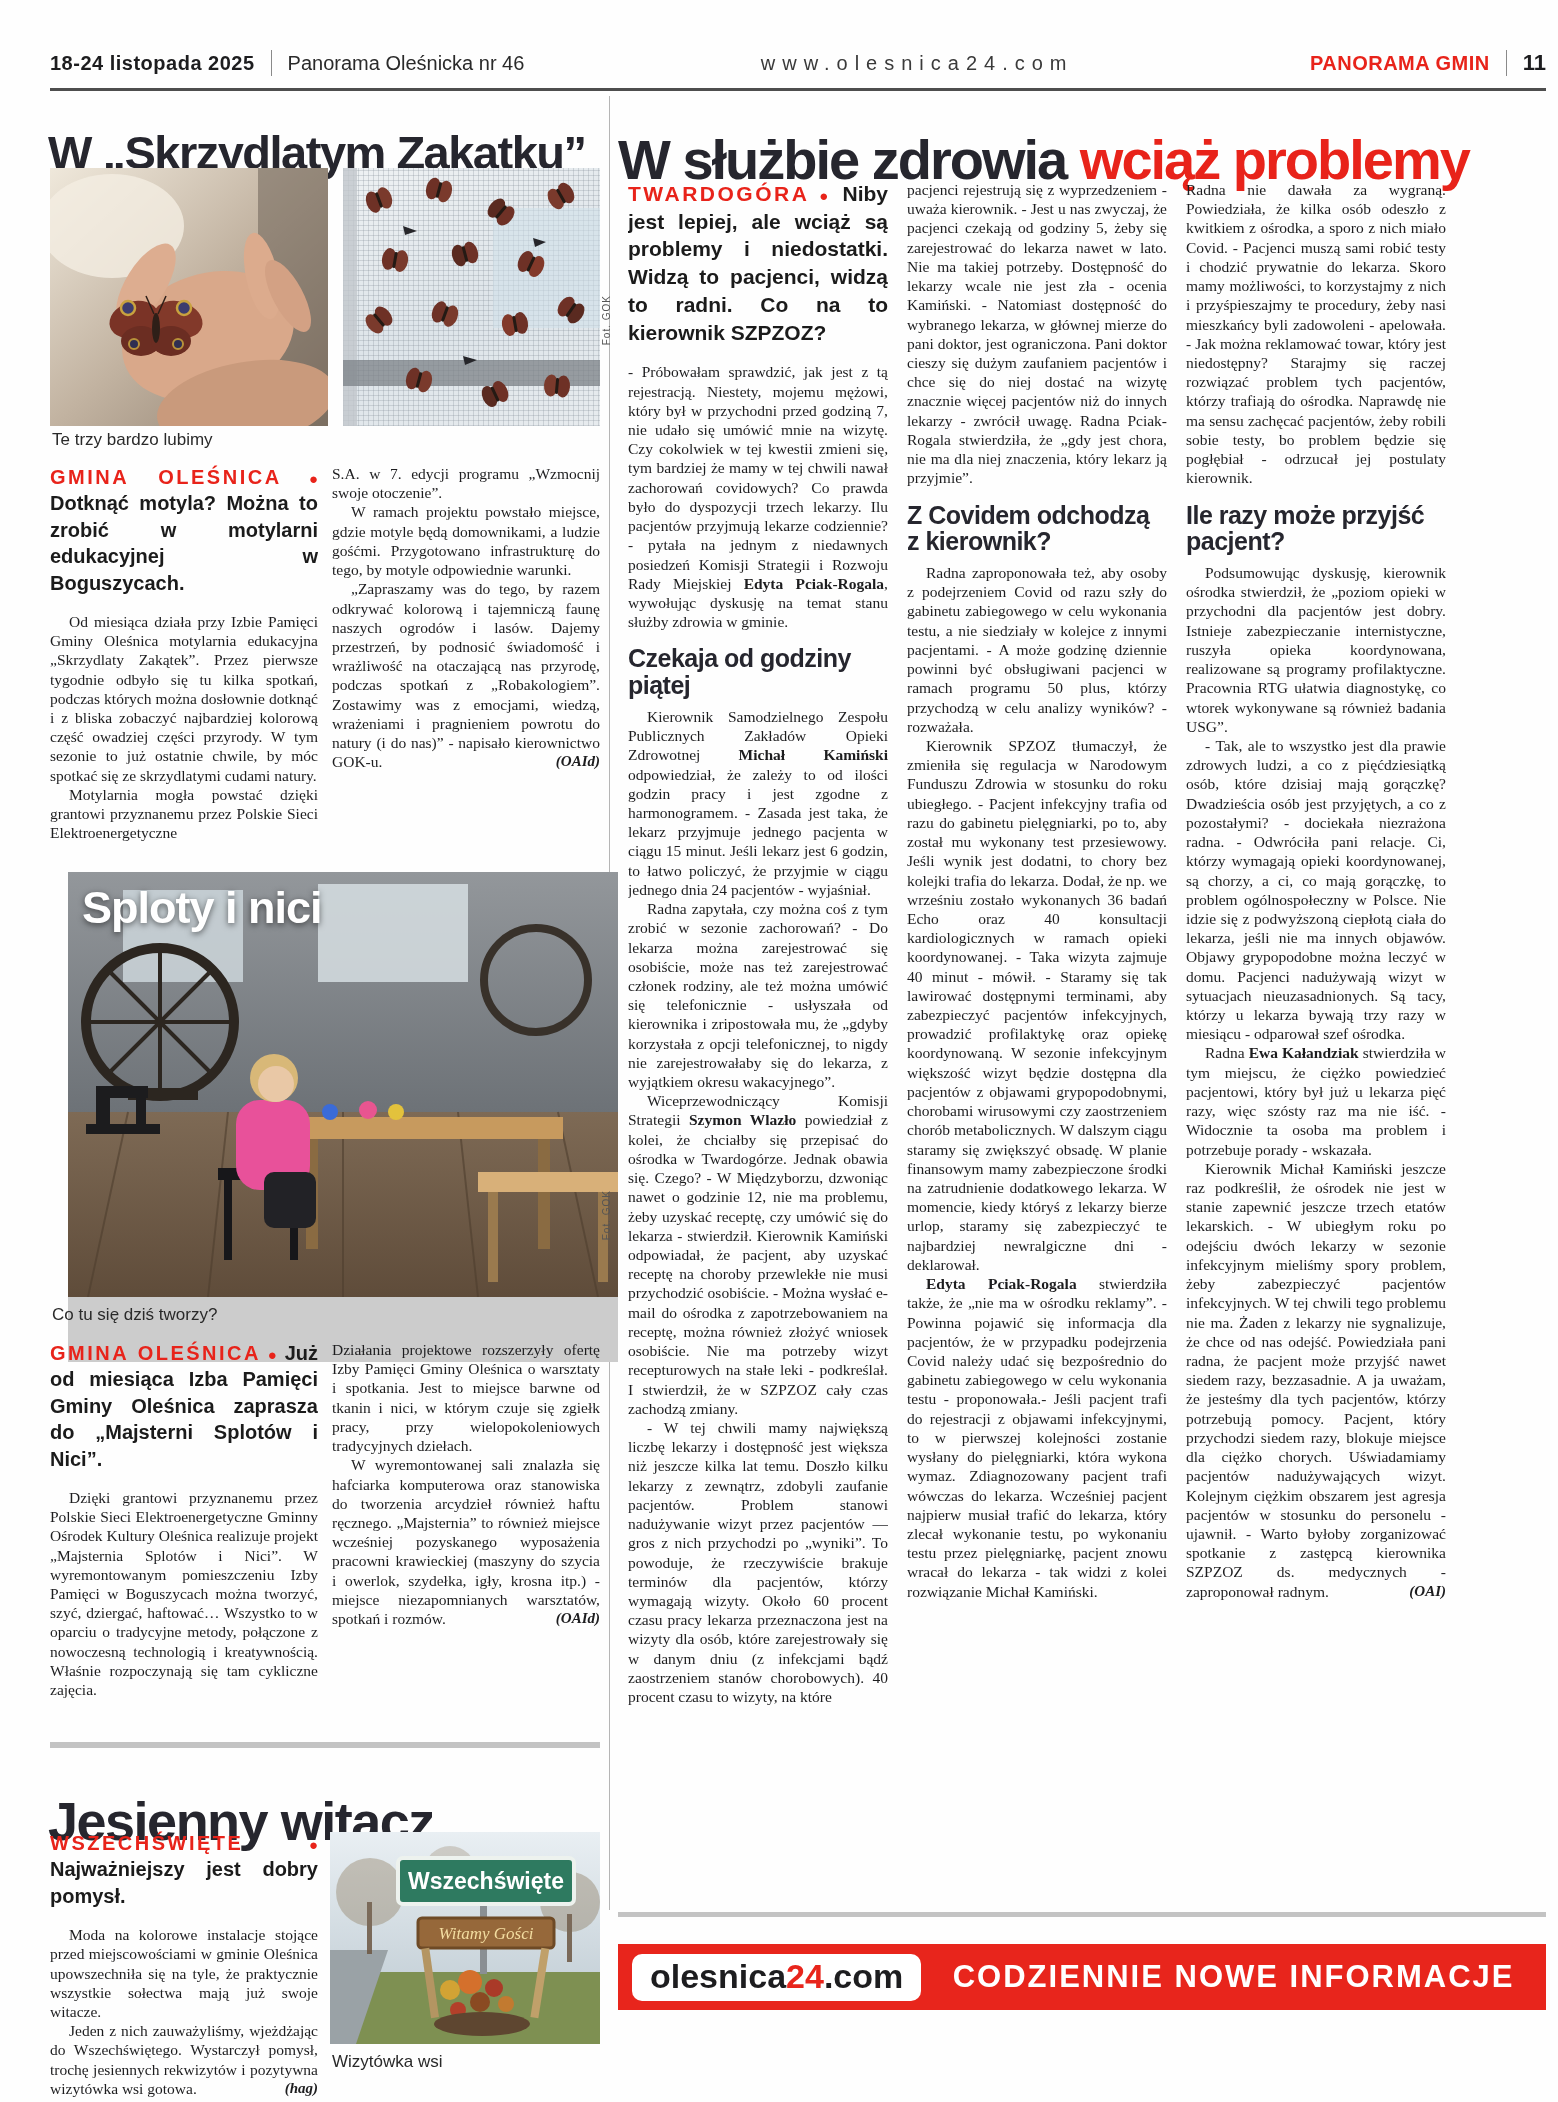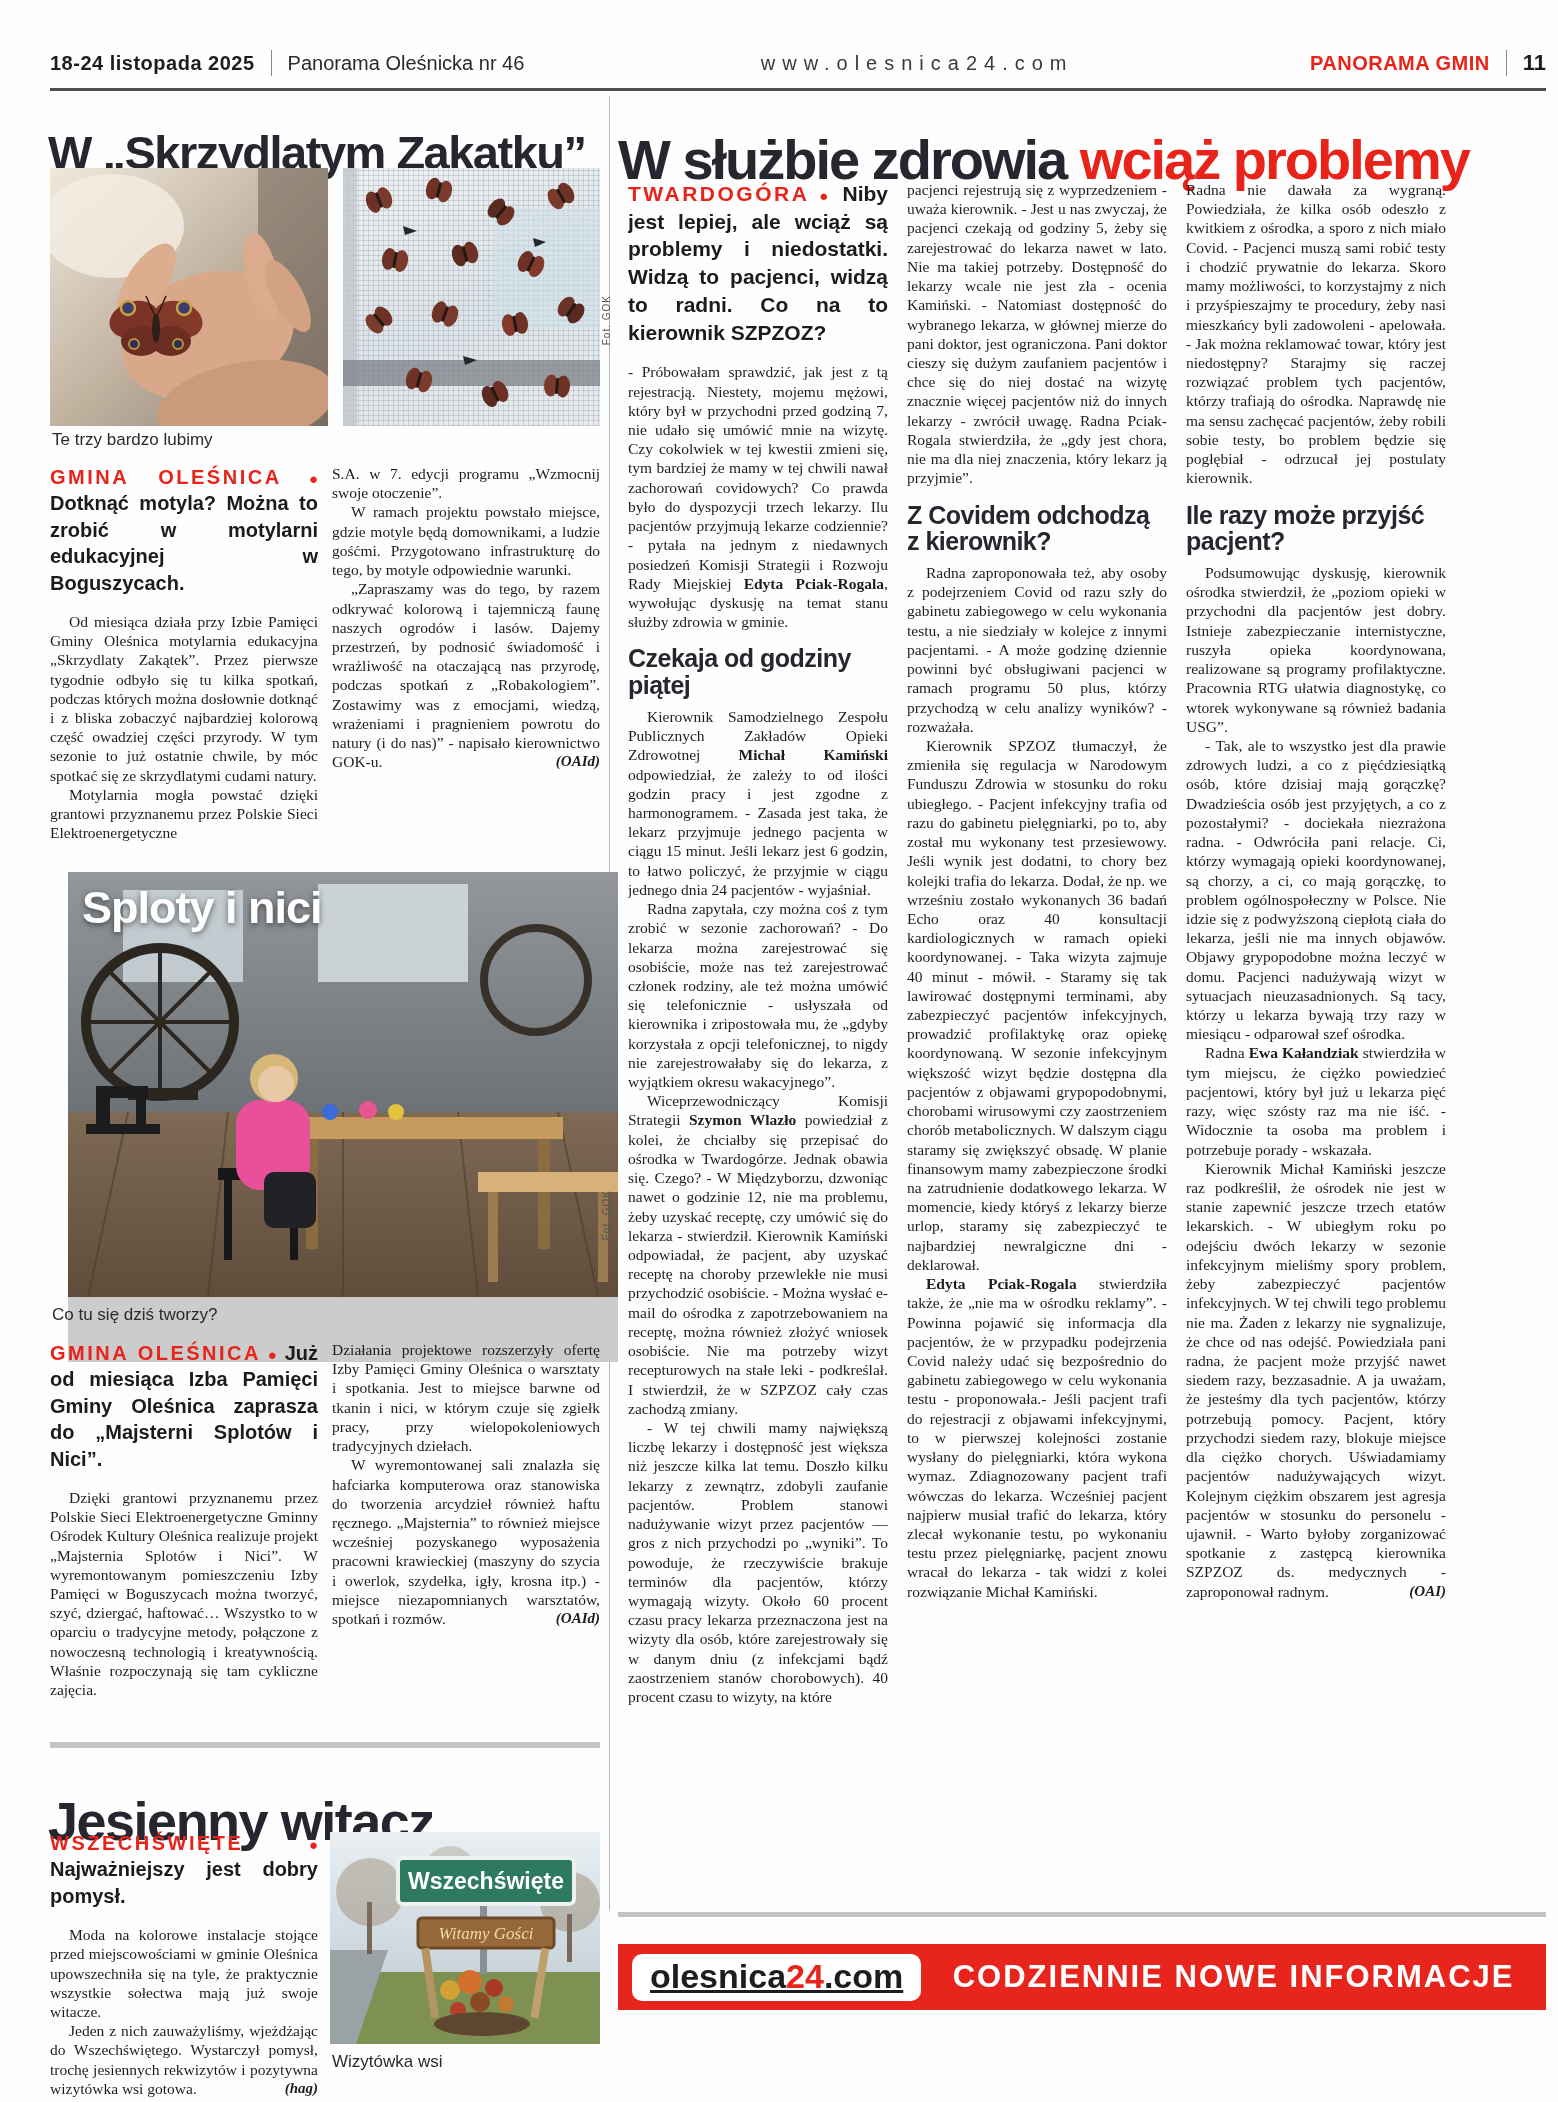--- a/index.html
+++ b/index.html
@@ -66,21 +66,21 @@
   #crafts-cols .col{width:268px;height:400px;}
   #autumn-col{top:1830px;left:50px;width:268px;height:252px;}
   
   .graybar{background:#c3c3c3;}
   #left-divider{top:1742px;left:50px;width:550px;height:6px;}
   #health-divider{top:1912px;left:618px;width:928px;height:5px;}
   
   #banner{top:1944px;left:618px;width:928px;height:66px;background:#e8251c;
           display:flex;align-items:center;padding:0;box-sizing:border-box;}
   #banner .logo-box{background:#fff;border-radius:10px;margin-left:14px;padding:5px 18px 8px;
-          font-family:"Liberation Sans","DejaVu Sans",sans-serif;font-weight:bold;font-size:34px;line-height:1;text-decoration:underline;}
+          font-family:"Liberation Sans","DejaVu Sans",sans-serif;font-weight:bold;font-size:34px;line-height:1;}
   #banner .logo-box .n24{color:#e8251c;}
   #banner .banner-text{flex:1;text-align:center;color:#fff;font-family:"Liberation Sans","DejaVu Sans",sans-serif;
           font-weight:bold;font-size:31px;letter-spacing:2px;}
 </style>
 </head>
 <body>
 
 <div id="page">
 
   <div class="abs hdr">

